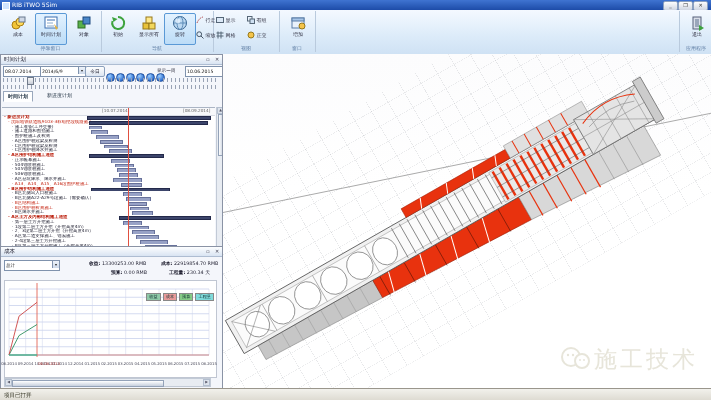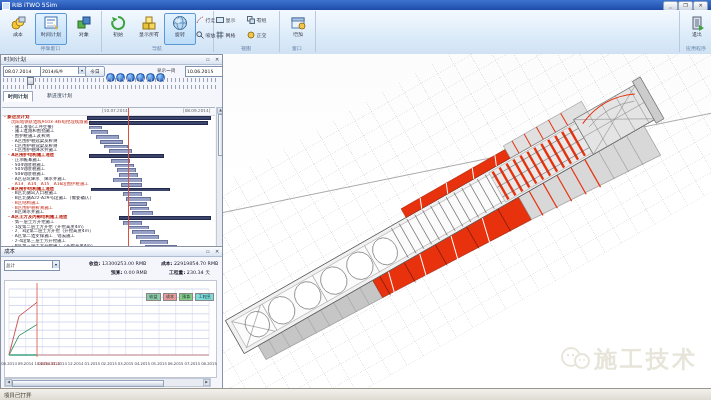--- a/index.html
+++ b/index.html
@@ -57,21 +57,21 @@
   .stat b{font-weight:bold;}
   #chartbox{left:3px;top:33px;width:211px;height:96px;background:#fff;border:1px solid #c0c6d2;}
   .chip{display:inline-block;font-size:4.2px;line-height:6px;padding:0 2px;margin-left:2px;border:1px solid #888;color:#133;}
   .xlab{position:absolute;font-size:3.8px;color:#445;transform:translateX(-50%);white-space:nowrap;}
   .hscroll{position:absolute;height:7px;background:#e8ecf2;border:1px solid #c2cad6;}
   .hthumb{position:absolute;top:0.5px;height:5px;background:linear-gradient(#fff,#c6cfdd);border:1px solid #93a2b8;}
   
   #statusbar{left:0;top:388px;width:711px;height:12px;background:linear-gradient(#f2f1ec,#dcd9d0);
      border-top:1px solid #9a968c;font-size:5.5px;color:#332;line-height:12px;padding-left:4px;}
   
-  #viewport{left:222px;top:54px;width:489px;height:334px;background:linear-gradient(#fcfcfd,#ffffff 40%);overflow:hidden;border-left:1px solid #8a93a5;font-weight:bold;}
+  #viewport{left:222px;top:54px;width:489px;height:334px;background:linear-gradient(#fcfcfd,#ffffff 40%);overflow:hidden;border-left:1px solid #8a93a5;}
   #guide{left:-10px;top:160px;width:520px;height:1px;background:#aaa;transform:rotate(-11.5deg);transform-origin:0 0;}
   #ground{left:-60px;top:150px;width:820px;height:250px;transform:rotate(-29.7deg);transform-origin:60px 140px;
      background:repeating-linear-gradient(90deg,rgba(120,125,135,.18) 0 .5px,transparent .5px 19px),
                 repeating-linear-gradient(0deg,rgba(120,125,135,.15) 0 .5px,transparent .5px 17px);}
   #pitwrap{left:14px;top:236px;width:484px;height:110px;transform:rotate(-29.7deg);transform-origin:0 55px;}
   #watermark{right:14px;bottom:12px;font-size:23px;color:#e7e5da;letter-spacing:3px;}
   #wmicon{display:inline-block;vertical-align:-4px;margin-right:4px;}
 </style>
 </head>
 <body>

